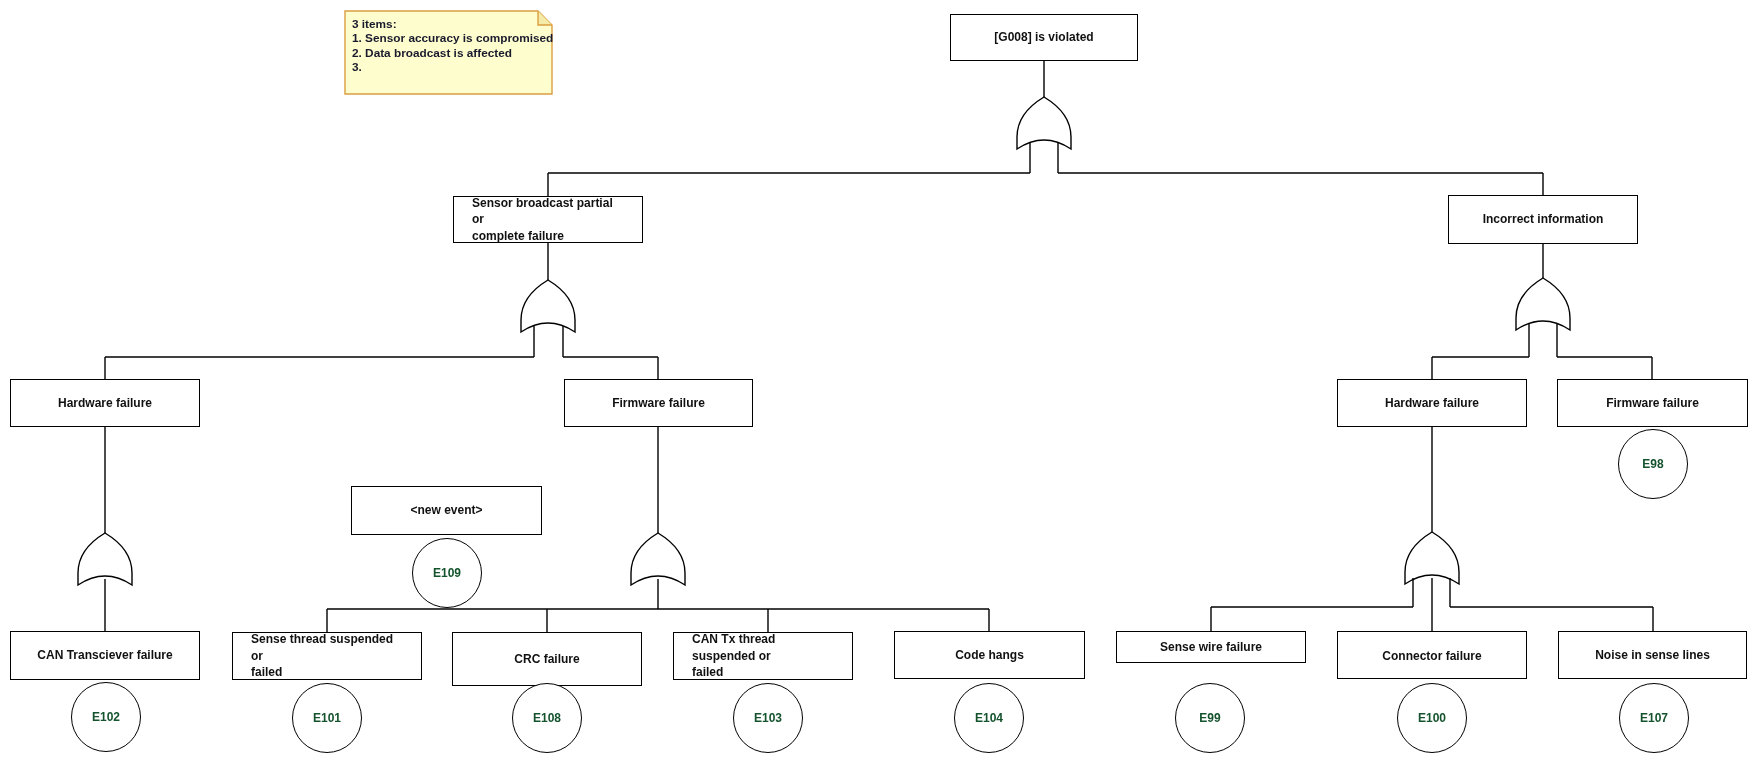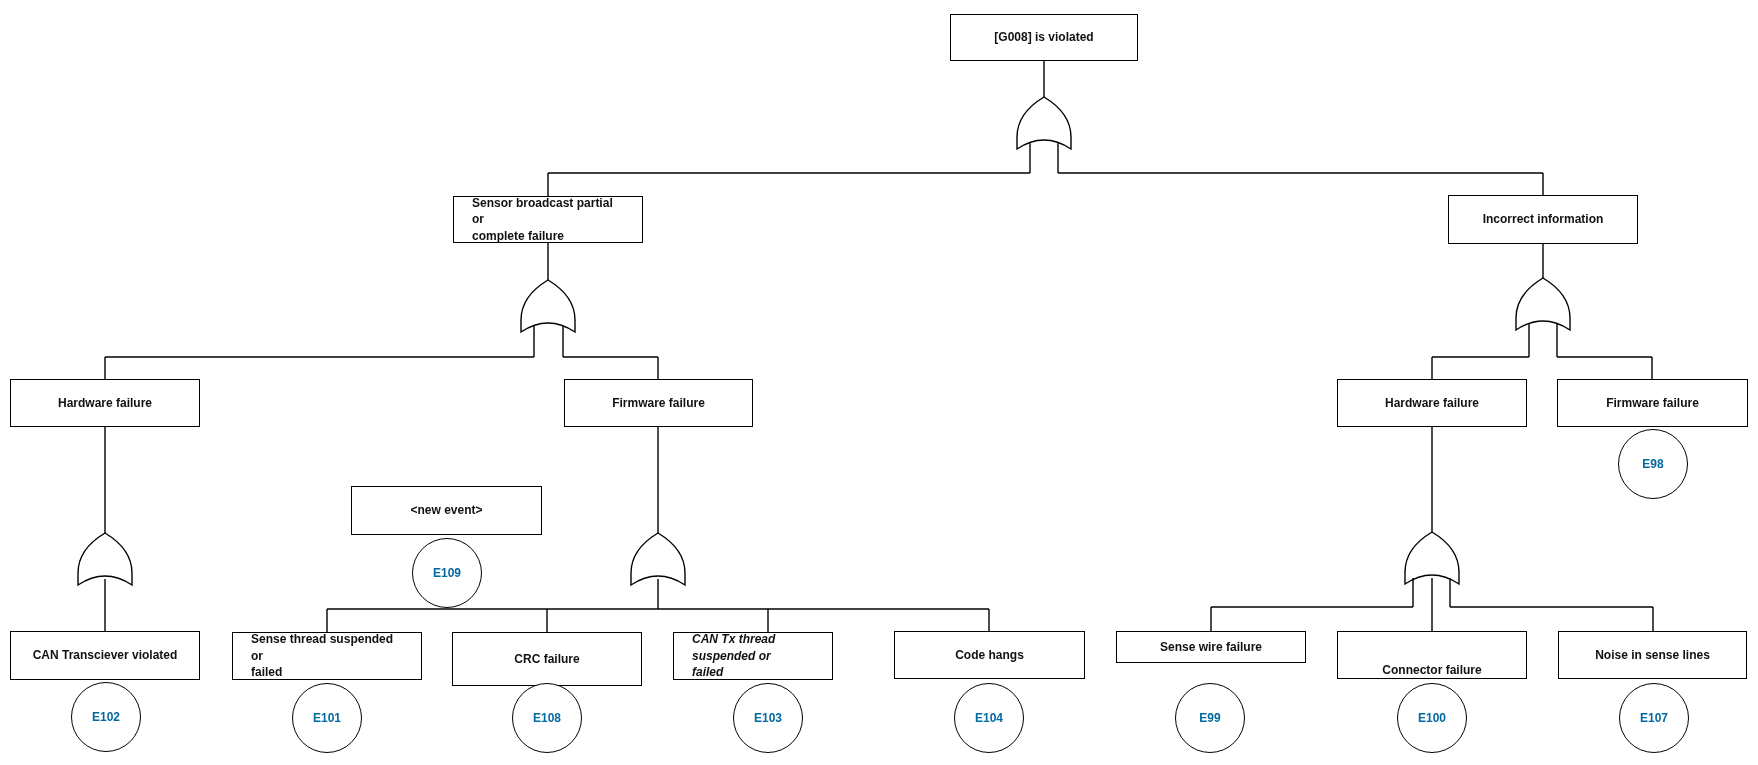--- a/index.html
+++ b/index.html
@@ -6,26 +6,26 @@
   #canvas{
     position:relative;width:1758px;height:765px;overflow:hidden;
     font-family:"Liberation Sans",sans-serif;background:#ffffff;
   }
   #diagram-svg{position:absolute;left:0;top:0;}
   .box{
     position:absolute;background:#ffffff;border:1.8px solid #000000;
     box-sizing:border-box;display:flex;flex-direction:column;justify-content:center;
     font-weight:bold;font-size:12px;line-height:16.5px;color:#111111;
   }
-  .box.center{align-items:center;text-align:center;padding:0 4px;}
+  .box.center{align-items:center;text-align:center;padding:14px 4px;}
   .box.left{align-items:flex-start;text-align:left;padding:0 18px;}
   .circle{
     position:absolute;border:1.6px solid #000000;border-radius:50%;
     background:#ffffff;box-sizing:border-box;display:flex;align-items:center;
-    justify-content:center;font-weight:bold;font-size:12px;color:#0369a1;
+    justify-content:center;font-weight:bold;font-size:12px;color:#14532d;
   }
   #note{position:absolute;}
   #note svg{position:absolute;left:0;top:0;}
   .note-text{
     position:absolute;left:8px;top:7px;right:6px;
     font-weight:bold;font-size:11.8px;line-height:14.4px;color:#1a1a2e;
   }
   .note-line{white-space:nowrap;}
 </style>
 </head>
@@ -71,20 +71,32 @@
       <line x1="989" y1="609" x2="989" y2="631" stroke="#000000" stroke-width="1.4"></line>
       <line x1="1432" y1="427" x2="1432" y2="532" stroke="#000000" stroke-width="1.4"></line>
       <line x1="1413" y1="578" x2="1413" y2="607" stroke="#000000" stroke-width="1.4"></line>
       <line x1="1450" y1="578" x2="1450" y2="607" stroke="#000000" stroke-width="1.4"></line>
       <line x1="1432" y1="578" x2="1432" y2="631" stroke="#000000" stroke-width="1.4"></line>
       <line x1="1211" y1="607" x2="1413" y2="607" stroke="#000000" stroke-width="1.4"></line>
       <line x1="1450" y1="607" x2="1653" y2="607" stroke="#000000" stroke-width="1.4"></line>
       <line x1="1211" y1="607" x2="1211" y2="631" stroke="#000000" stroke-width="1.4"></line>
       <line x1="1653" y1="607" x2="1653" y2="631" stroke="#000000" stroke-width="1.4"></line>
     </svg>
+  <div id="note" style="left: 344px; top: 10px; width: 208px; height: 84px;">
+    <svg id="note-svg" width="210" height="86">
+        <path d="M1 1 L 194 1 L 208 15 L 208 84 L 1 84 Z" fill="#FDFDCD" stroke="#DA9E40" stroke-width="1.4"></path>
+        <path d="M 194 1 L 194 15 L 208 15" fill="#F5EBA8" stroke="#DA9E40" stroke-width="1.4"></path>
+      </svg>
+    <div class="note-text" id="note-text">
+        <div class="note-line">3 items:</div>
+        <div class="note-line">1. Sensor accuracy is compromised</div>
+        <div class="note-line">2. Data broadcast is affected</div>
+        <div class="note-line">3.</div>
+      </div>
+  </div>
   <div id="nodes">
       <div class="box center" style="left: 950px; top: 14px; width: 188px; height: 47px;">
         <div>[G008] is violated</div>
       </div>
       <div class="box left" style="left: 453px; top: 196px; width: 190px; height: 47px;">
         <div>Sensor broadcast partial or</div>
         <div>complete failure</div>
       </div>
       <div class="box center" style="left: 1448px; top: 195px; width: 190px; height: 49px;">
         <div>Incorrect information</div>
@@ -98,30 +110,30 @@
       <div class="box center" style="left: 351px; top: 486px; width: 191px; height: 49px;">
         <div>&lt;new event&gt;</div>
       </div>
       <div class="box center" style="left: 1337px; top: 379px; width: 190px; height: 48px;">
         <div>Hardware failure</div>
       </div>
       <div class="box center" style="left: 1557px; top: 379px; width: 191px; height: 48px;">
         <div>Firmware failure</div>
       </div>
       <div class="box center" style="left: 10px; top: 631px; width: 190px; height: 49px;">
-        <div>CAN Transciever violated</div>
+        <div>CAN Transciever failure</div>
       </div>
       <div class="box left" style="left: 232px; top: 632px; width: 190px; height: 48px;">
         <div>Sense thread suspended or</div>
         <div>failed</div>
       </div>
       <div class="box center" style="left: 452px; top: 632px; width: 190px; height: 54px;">
         <div>CRC failure</div>
       </div>
-      <div class="box left" style="left: 673px; top: 632px; width: 160px; height: 48px; font-style: italic;">
+      <div class="box left" style="left: 673px; top: 632px; width: 180px; height: 48px;">
         <div>CAN Tx thread suspended or</div>
         <div>failed</div>
       </div>
       <div class="box center" style="left: 894px; top: 631px; width: 191px; height: 48px;">
         <div>Code hangs</div>
       </div>
       <div class="box center" style="left: 1116px; top: 631px; width: 190px; height: 32px;">
         <div>Sense wire failure</div>
       </div>
       <div class="box center" style="left: 1337px; top: 631px; width: 190px; height: 48px; justify-content: flex-end;">

